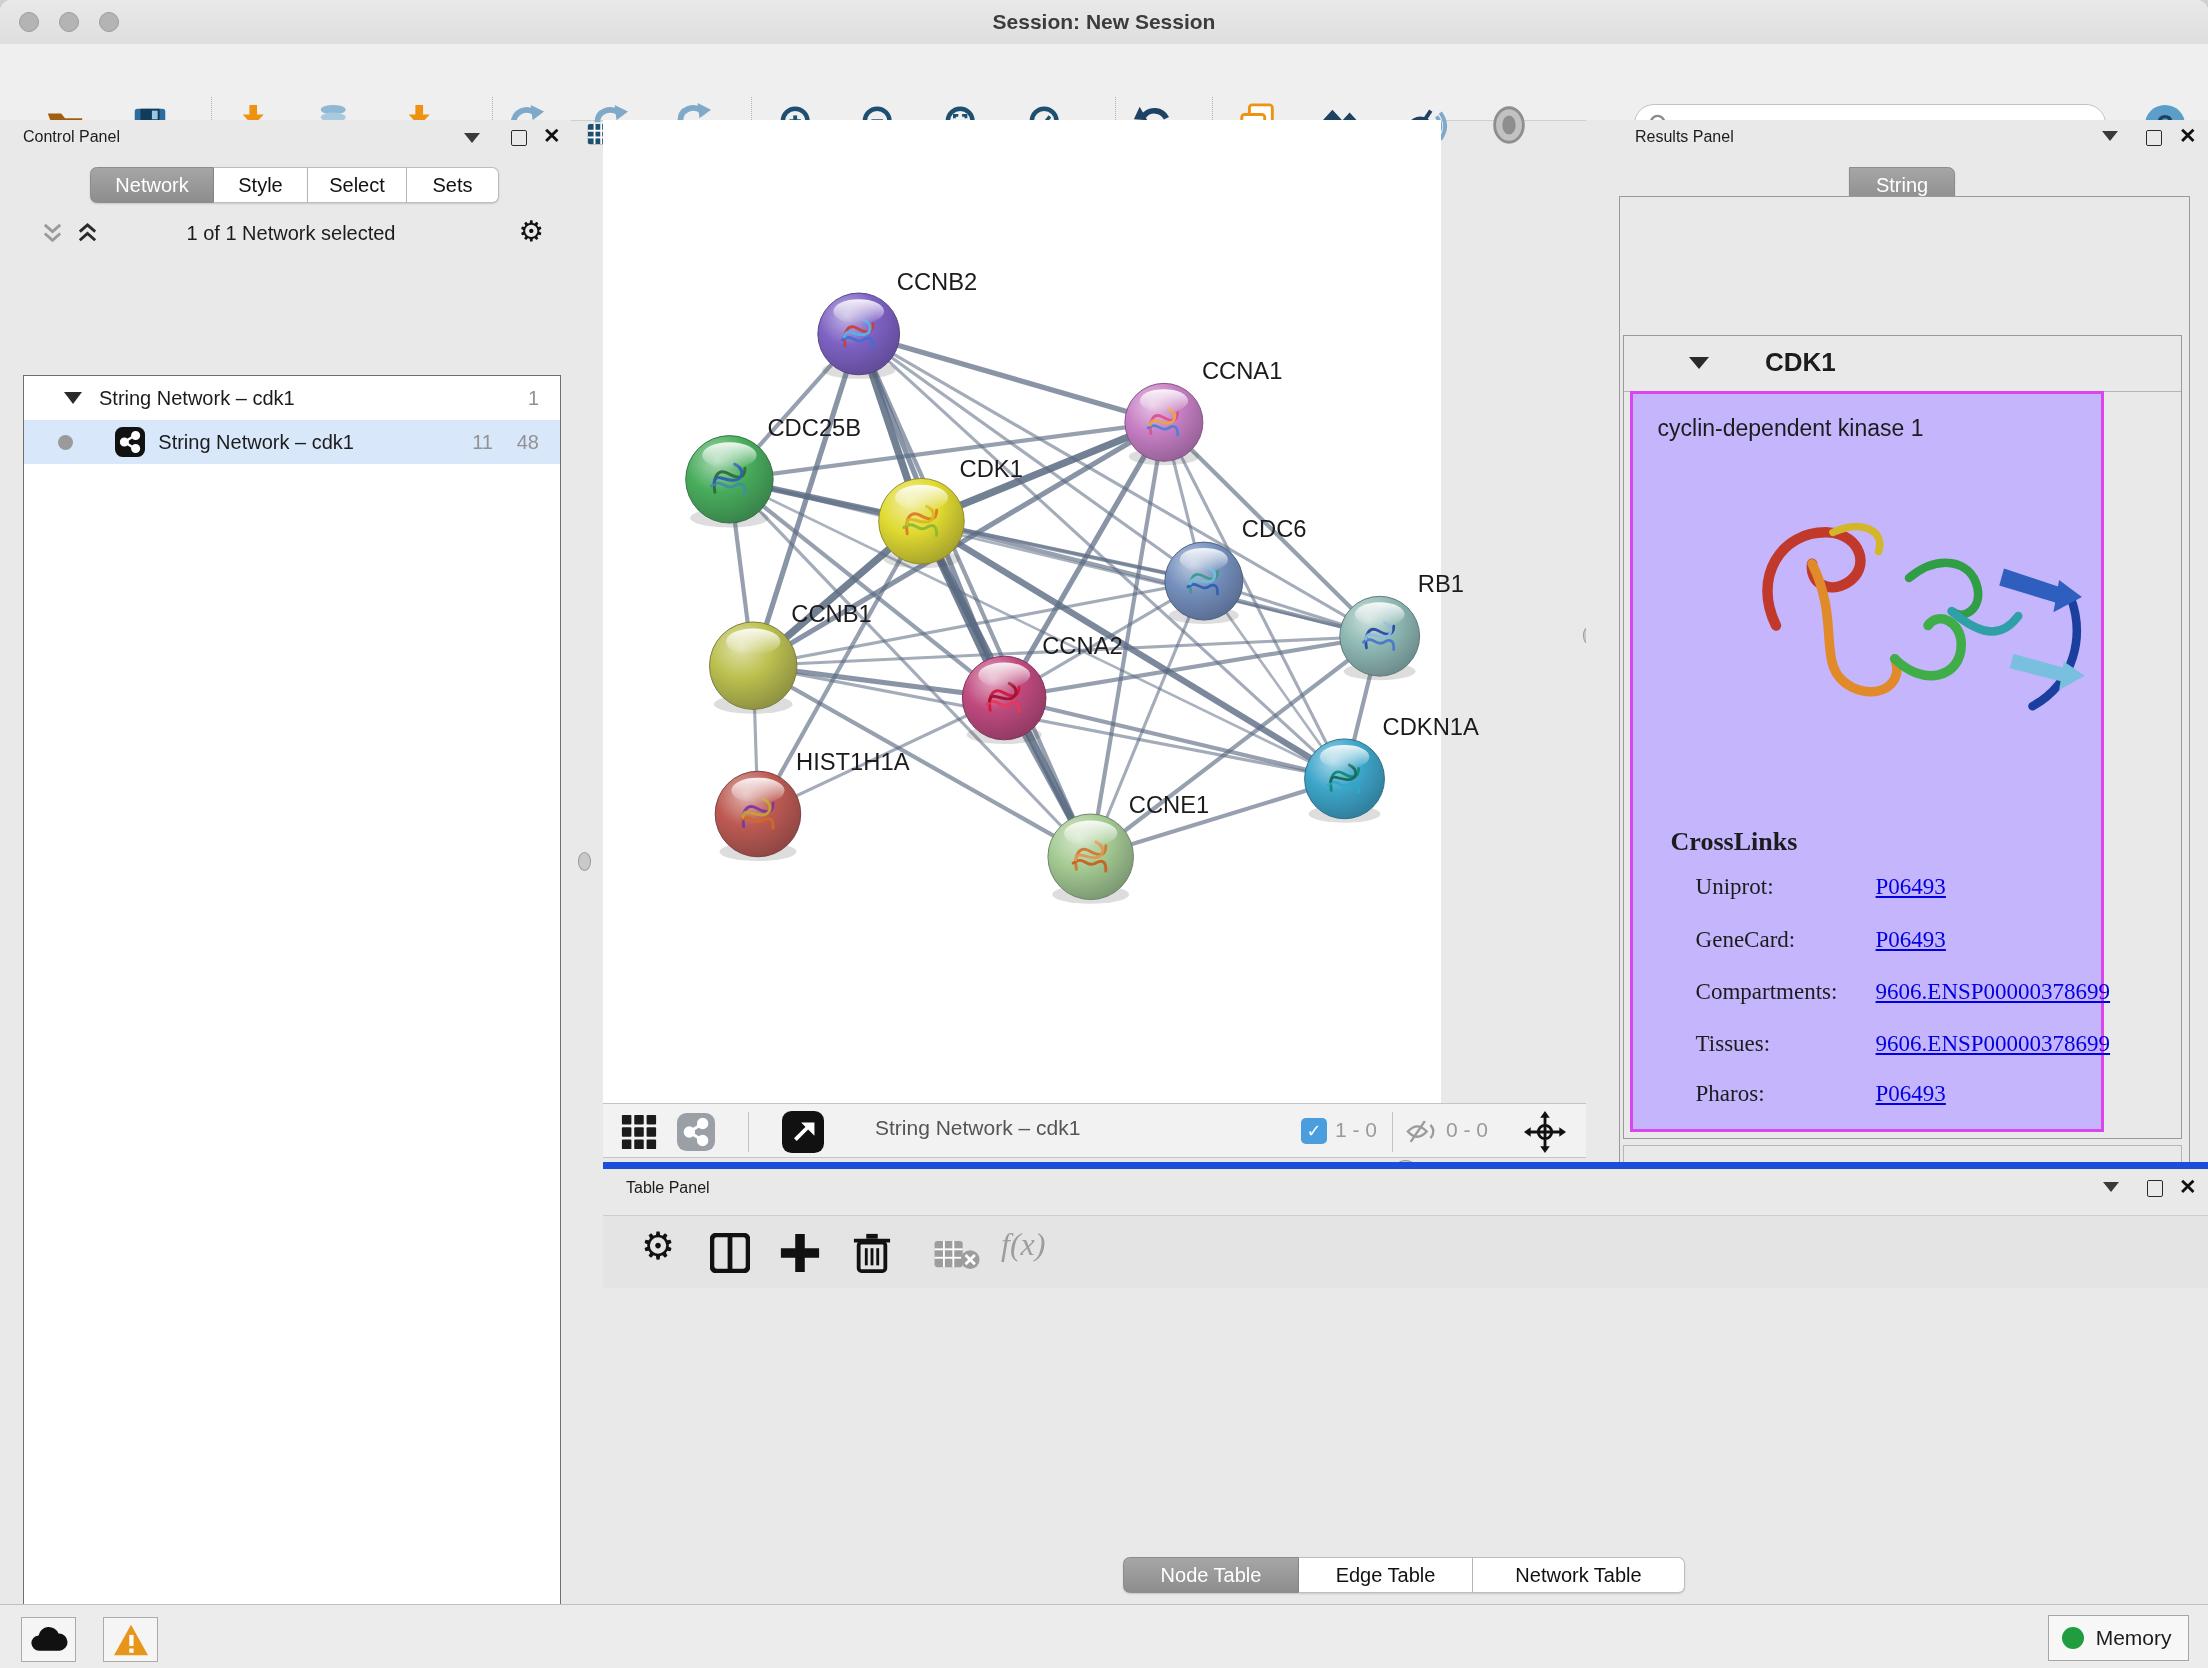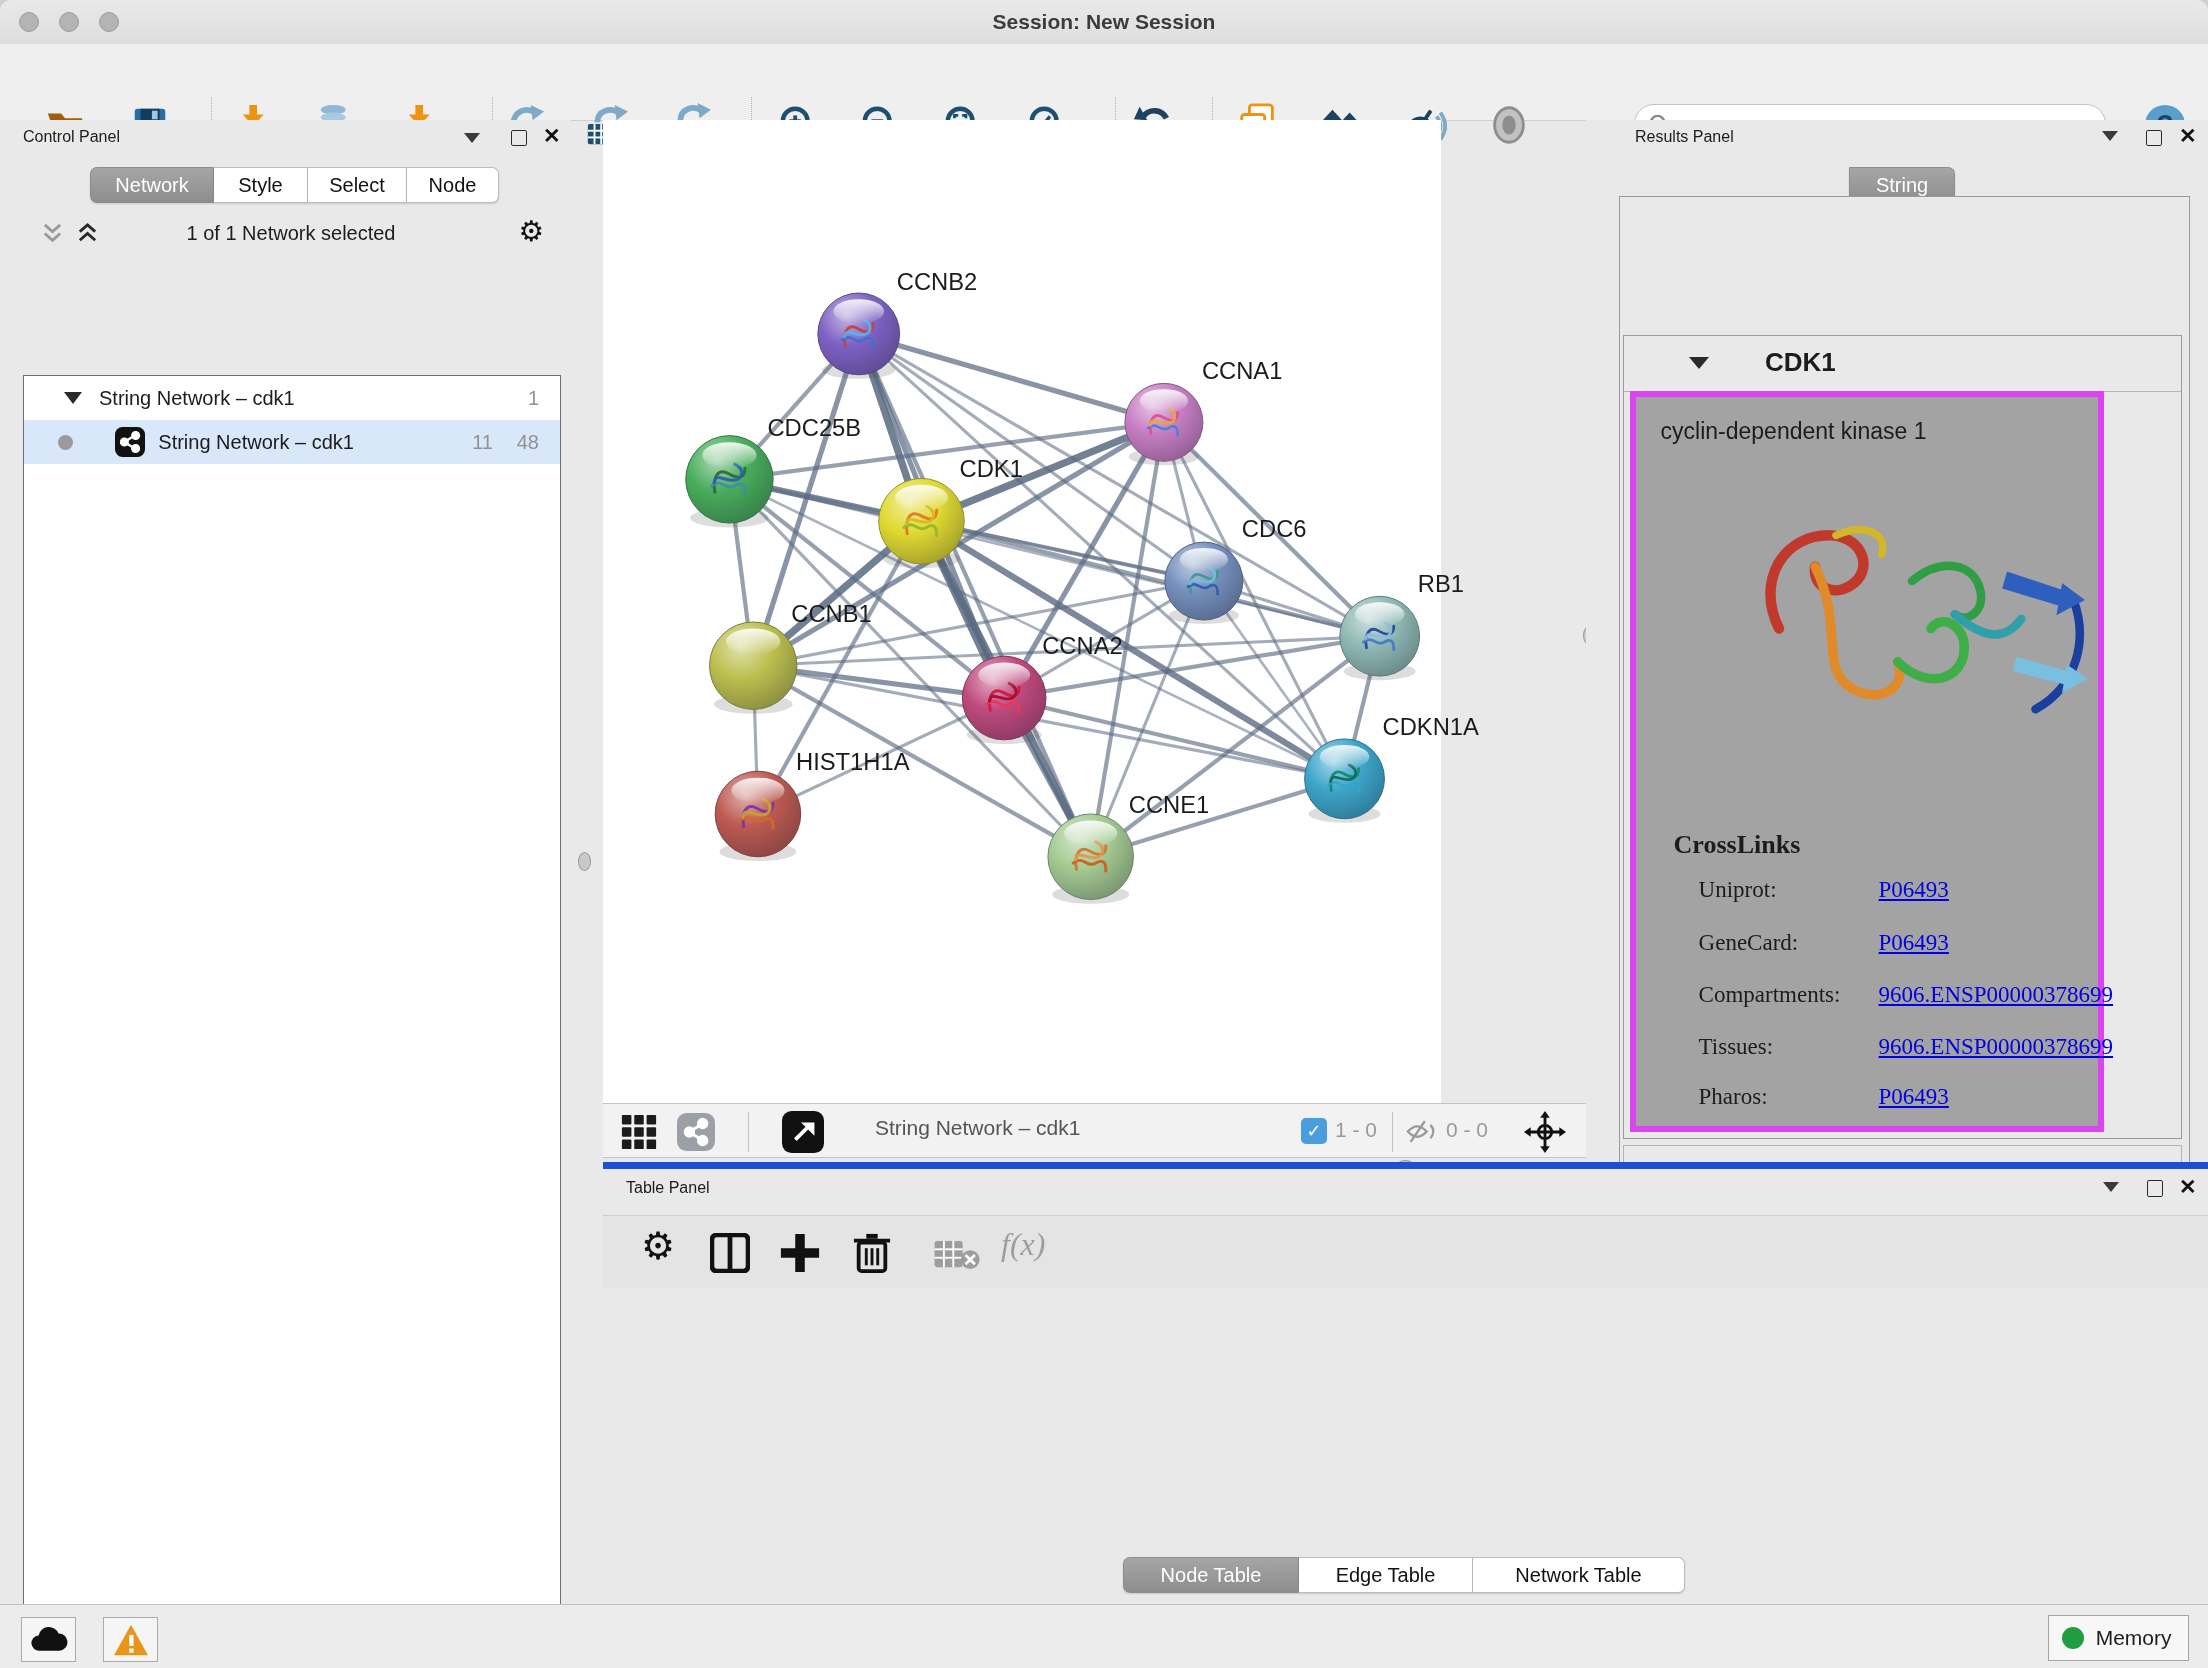--- a/index.html
+++ b/index.html
@@ -254,21 +254,21 @@
         <div class="sq"></div>
       </div>
     <div class="win-ctl" style="left:543px;top:4.8px;position:absolute;">
         <span class="xx">✕</span>
       </div>
 
     <div class="seg abs" style="left:90px;top:47px;">
       <div class="tab active" style="width:88px;">Network</div>
       <div class="tab" style="width:59px;">Style</div>
       <div class="tab" style="width:64px;">Select</div>
-      <div class="tab" style="width:57px;">Node</div>
+      <div class="tab" style="width:57px;">Sets</div>
     </div>
 
     <div class="abs" style="left:28.5px;top:95px;width:525px;height:38px;">
       <svg class="abs" style="left:11.4px;top:5.7px;" width="25" height="25" viewBox="0 0 26 26">
         <path d="M5 4 l8 7 8-7 M5 13 l8 7 8-7" stroke="#9a9a9a" stroke-width="3" fill="none"></path>
       </svg>
       <svg class="abs" style="left:46px;top:5.7px;" width="25" height="25" viewBox="0 0 26 26">
         <path d="M5 11 l8-7 8 7 M5 20 l8-7 8 7" stroke="#2a2a2a" stroke-width="3" fill="none"></path>
       </svg>
       <div class="abs" style="left:0;top:6.7px;width:100%;text-align:center;font-size:20px;">1 of 1 Network selected</div>
@@ -562,21 +562,21 @@
       <div class="tab active" style="width:70px;">String</div>
     </div>
 
     <div class="rbox" style="left:33px;top:76px;width:571px;height:986px;border:1.9px solid #9a9a9a;">
 
       <div class="rbox" style="left:2.9px;top:138px;width:559px;height:804px;border:1.9px solid #9a9a9a;">
         <div class="abs" style="left:0;top:0;width:100%;height:55px;border-bottom:1px solid #b5b5b5;">
           <span class="abs" style="left:65px;top:21px;width:0;height:0;border-left:10.5px solid transparent;border-right:10.5px solid transparent;border-top:12.4px solid #2a2a2a;"></span>
           <span class="abs" style="left:141px;top:11.4px;font-size:26px;font-weight:bold;">CDK1</span>
         </div>
-        <div class="rbox" style="left:5.7px;top:55px;width:474px;height:741px;border:6px solid #d946ef;background:#a3a3a3;">
+        <div class="rbox" style="left:5.7px;top:55px;width:474px;height:741px;border:3px solid #d946ef;background:#c4b5fd;">
           <div class="abs" style="left:25px;top:21px;font-size:23px;">cyclin-dependent kinase 1</div>
           <svg class="abs" style="left:86px;top:65px;" width="399" height="371" viewBox="0 0 420 380">
             <g fill="none" stroke-linecap="round">
               <path d="M60 170 C35 120 65 70 115 72 C150 74 160 110 135 125 C115 137 95 125 98 105" stroke="#c0392b" stroke-width="11"></path>
               <path d="M98 105 C130 170 100 215 140 235 C170 249 195 230 185 205" stroke="#e08a2a" stroke-width="10"></path>
               <path d="M185 205 C215 235 255 225 255 190 C255 165 230 155 220 170" stroke="#3fae49" stroke-width="10"></path>
               <path d="M200 120 C230 95 265 100 272 130 C277 152 258 165 245 155" stroke="#2f9e44" stroke-width="9"></path>
               <path d="M245 155 C280 185 300 180 315 160" stroke="#2fa0a8" stroke-width="9"></path>
               <path d="M370 140 C385 180 375 230 330 255" stroke="#1a3f9e" stroke-width="9"></path>
               <path d="M120 72 C150 58 175 70 168 92" stroke="#d4b62a" stroke-width="8"></path>

